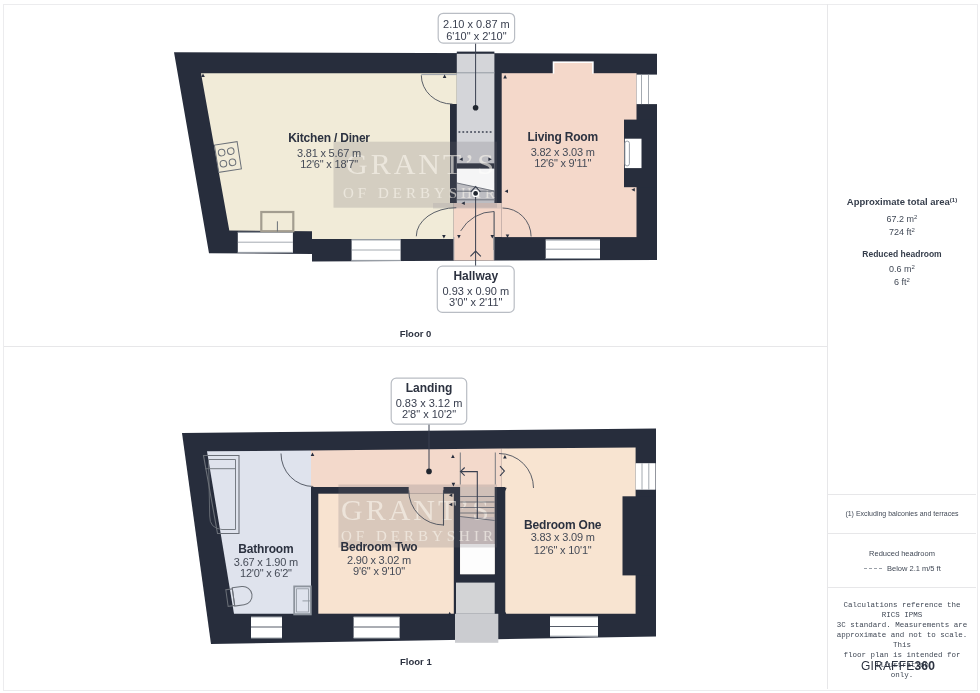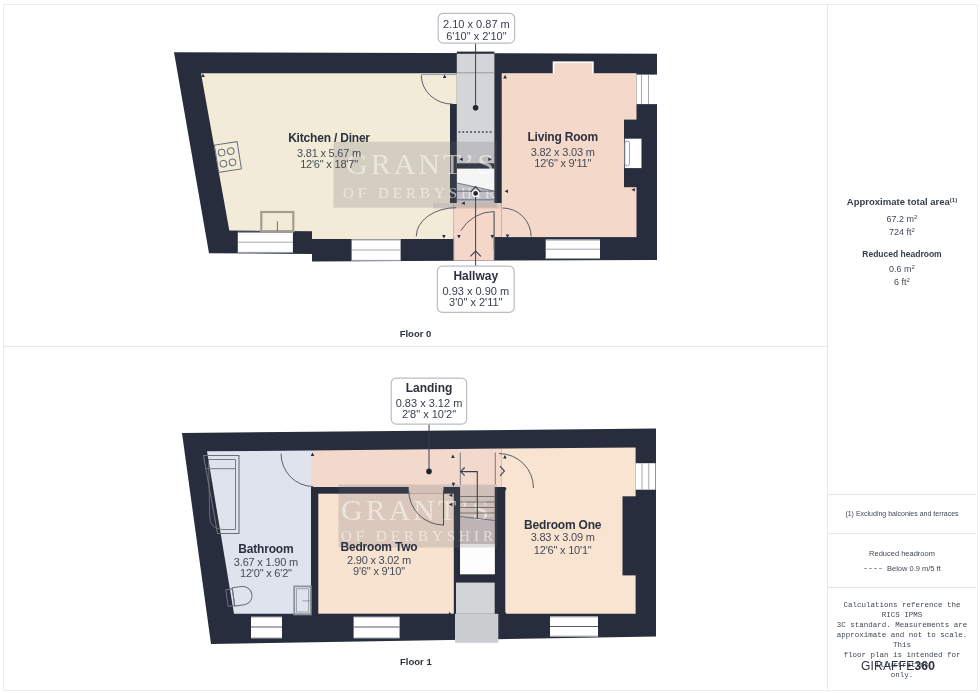--- a/index.html
+++ b/index.html
@@ -25,21 +25,21 @@
 <div class="side" style="top:264px;font-size:9px;">0.6 m<span style="font-size:6px;vertical-align:3px;">2</span></div>
 <div class="side" style="top:277px;font-size:9px;">6 ft<span style="font-size:6px;vertical-align:3px;">2</span></div>
 
 <div class="abs" style="left:828px;top:494px;width:148px;height:1px;background:#e7e7e9;"></div>
 <div class="abs" style="left:828px;top:533px;width:148px;height:1px;background:#e7e7e9;"></div>
 <div class="abs" style="left:828px;top:587px;width:148px;height:1px;background:#e7e7e9;"></div>
 
 <div class="side" style="top:510px;font-size:7px;">(1) Excluding balconies and terraces</div>
 
 <div class="side" style="top:549px;font-size:7.5px;">Reduced headroom</div>
-<div class="abs" style="top:564px;left:887px;font-size:7.5px;color:#414956;">Below 0.9 m/5 ft</div>
+<div class="abs" style="top:564px;left:887px;font-size:7.5px;color:#414956;">Below 2.1 m/5 ft</div>
 
 <div class="abs" style="left:864px;top:568px;width:18px;height:0;border-top:1px dashed #9aa0a8;"></div>
 
 <div class="side" style="top:600px;font-size:7.5px;line-height:10px;width:136px;left:834px;font-family:Liberation Mono, monospace;">Calculations reference the RICS IPMS<br>3C standard. Measurements are<br>approximate and not to scale. This<br>floor plan is intended for illustration<br>only.</div>
 
 <div class="abs" style="top:659px;left:823px;width:150px;text-align:center;font-size:12px;color:#2b3240;letter-spacing:0.2px;">GIRAFFE<b>360</b></div>
 
 <svg class="abs" style="left:0;top:0;" width="980" height="693" viewBox="0 0 980 693">
 <g id="floor0">
 

